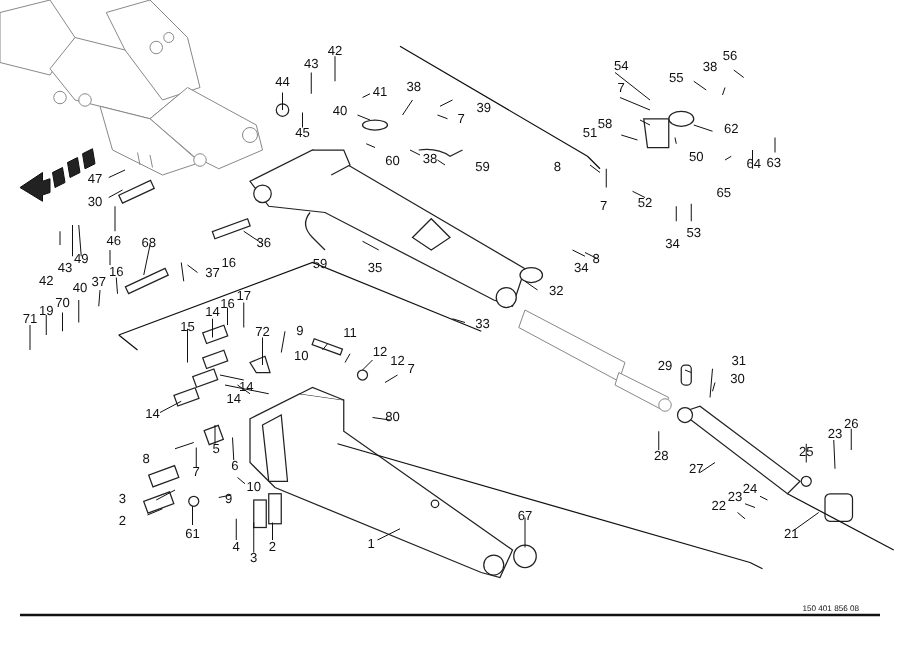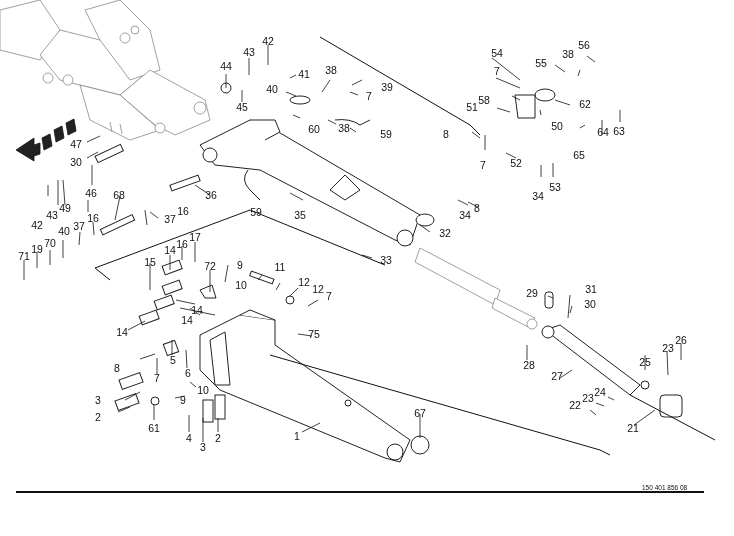--- a/index.html
+++ b/index.html
@@ -174,21 +174,21 @@
   <span class="lbl" style="left:210px;top:266px">72</span>
   <span class="lbl" style="left:240px;top:265px">9</span>
   <span class="lbl" style="left:280px;top:267px">11</span>
   <span class="lbl" style="left:241px;top:285px">10</span>
   <span class="lbl" style="left:304px;top:282px">12</span>
   <span class="lbl" style="left:318px;top:289px">12</span>
   <span class="lbl" style="left:329px;top:296px">7</span>
   <span class="lbl" style="left:197px;top:310px">14</span>
   <span class="lbl" style="left:187px;top:320px">14</span>
   <span class="lbl" style="left:122px;top:332px">14</span>
-  <span class="lbl" style="left:314px;top:334px">75</span>
+  <span class="lbl" style="left:314px;top:334px">80</span>
   <span class="lbl" style="left:532px;top:293px">29</span>
   <span class="lbl" style="left:591px;top:289px">31</span>
   <span class="lbl" style="left:590px;top:304px">30</span>
   <span class="lbl" style="left:529px;top:365px">28</span>
   <span class="lbl" style="left:557px;top:376px">27</span>
   <span class="lbl" style="left:645px;top:362px">25</span>
   <span class="lbl" style="left:668px;top:348px">23</span>
   <span class="lbl" style="left:681px;top:340px">26</span>
   <span class="lbl" style="left:600px;top:392px">24</span>
   <span class="lbl" style="left:588px;top:398px">23</span>

